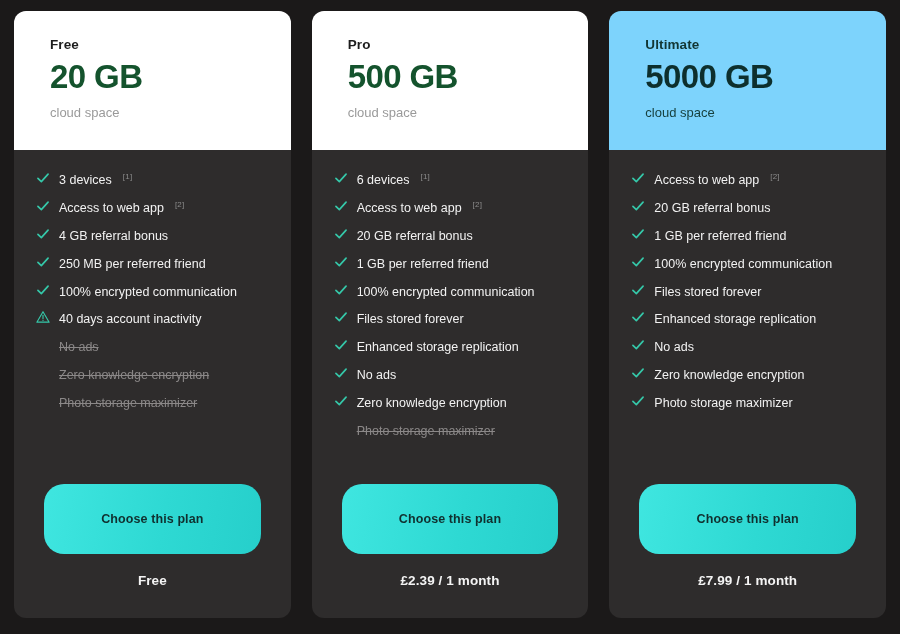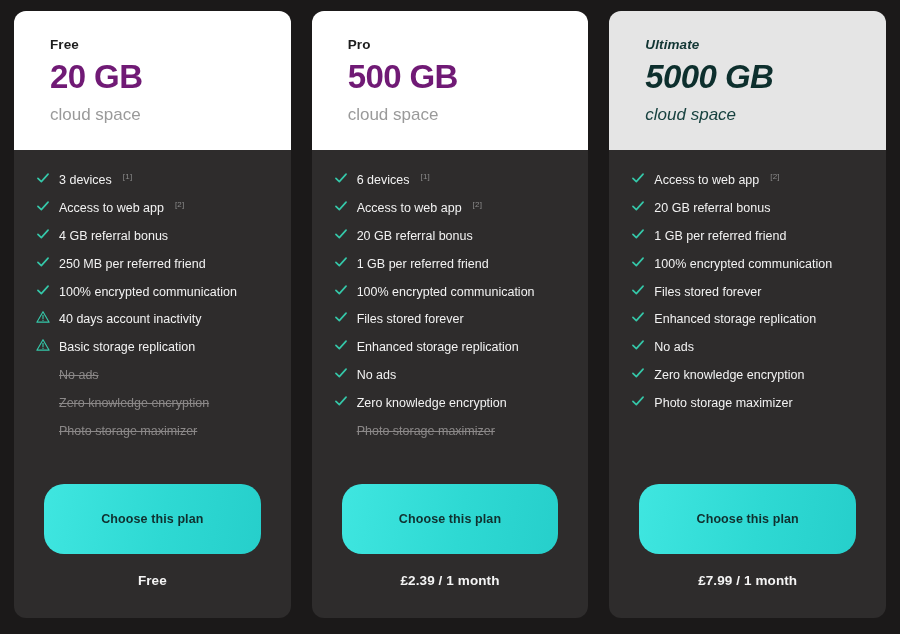--- a/index.html
+++ b/index.html
@@ -36,47 +36,46 @@
 
   
   .card-header {
     padding: 26px 30px 24px 36px;
     background: #ffffff;
     flex: 0 0 auto;
     min-height: 139px;
   }
 
   .card-header.accent {
-    background: #e5e5e5;
-    font-style: italic;
+    background: #7dd3fc;
   }
 
   .plan-name {
     font-size: 13.5px;
     font-weight: bold;
     color: #1d1d1d;
     letter-spacing: 0.1px;
     line-height: 1.2;
   }
 
   .card-header.accent .plan-name { color: #123634; }
 
   .plan-size {
     font-size: 33px;
     font-weight: bold;
-    color: #701a75;
+    color: #14532d;
     letter-spacing: -0.6px;
     line-height: 1.28;
     margin-top: 3px;
   }
 
   .card-header.accent .plan-size { color: #0d2f2d; }
 
   .plan-size-sub {
-    font-size: 17px;
+    font-size: 13px;
     color: #9a9a9a;
     line-height: 1.2;
     margin-top: 7px;
   }
 
   .card-header.accent .plan-size-sub { color: #17413f; }
 
   
   .card-body {
     flex: 1 1 auto;
@@ -217,30 +216,20 @@
           <li class="feature-item">
             <span class="feature-icon">
               <svg viewBox="0 0 16 16" width="14" height="14" aria-hidden="true">
                 <path d="M8 1.9 L15 13.9 L1 13.9 Z" fill="none" stroke="#35c8a9" stroke-width="1.3" stroke-linejoin="round"></path>
                 <path d="M8 6.2 L8 10.0" fill="none" stroke="#35c8a9" stroke-width="1.3" stroke-linecap="round"></path>
                 <circle cx="8" cy="11.8" r="0.75" fill="#35c8a9"></circle>
               </svg>
             </span>
             <span class="feature-text">40 days account inactivity</span>
           </li>
-          <li class="feature-item">
-            <span class="feature-icon">
-              <svg viewBox="0 0 16 16" width="14" height="14" aria-hidden="true">
-                <path d="M8 1.9 L15 13.9 L1 13.9 Z" fill="none" stroke="#35c8a9" stroke-width="1.3" stroke-linejoin="round"></path>
-                <path d="M8 6.2 L8 10.0" fill="none" stroke="#35c8a9" stroke-width="1.3" stroke-linecap="round"></path>
-                <circle cx="8" cy="11.8" r="0.75" fill="#35c8a9"></circle>
-              </svg>
-            </span>
-            <span class="feature-text">Basic storage replication</span>
-          </li>
           <li class="feature-item disabled">
             <span class="feature-text">No ads</span>
           </li>
           <li class="feature-item disabled">
             <span class="feature-text">Zero knowledge encryption</span>
           </li>
           <li class="feature-item disabled">
             <span class="feature-text">Photo storage maximizer</span>
           </li>
         </ul>

